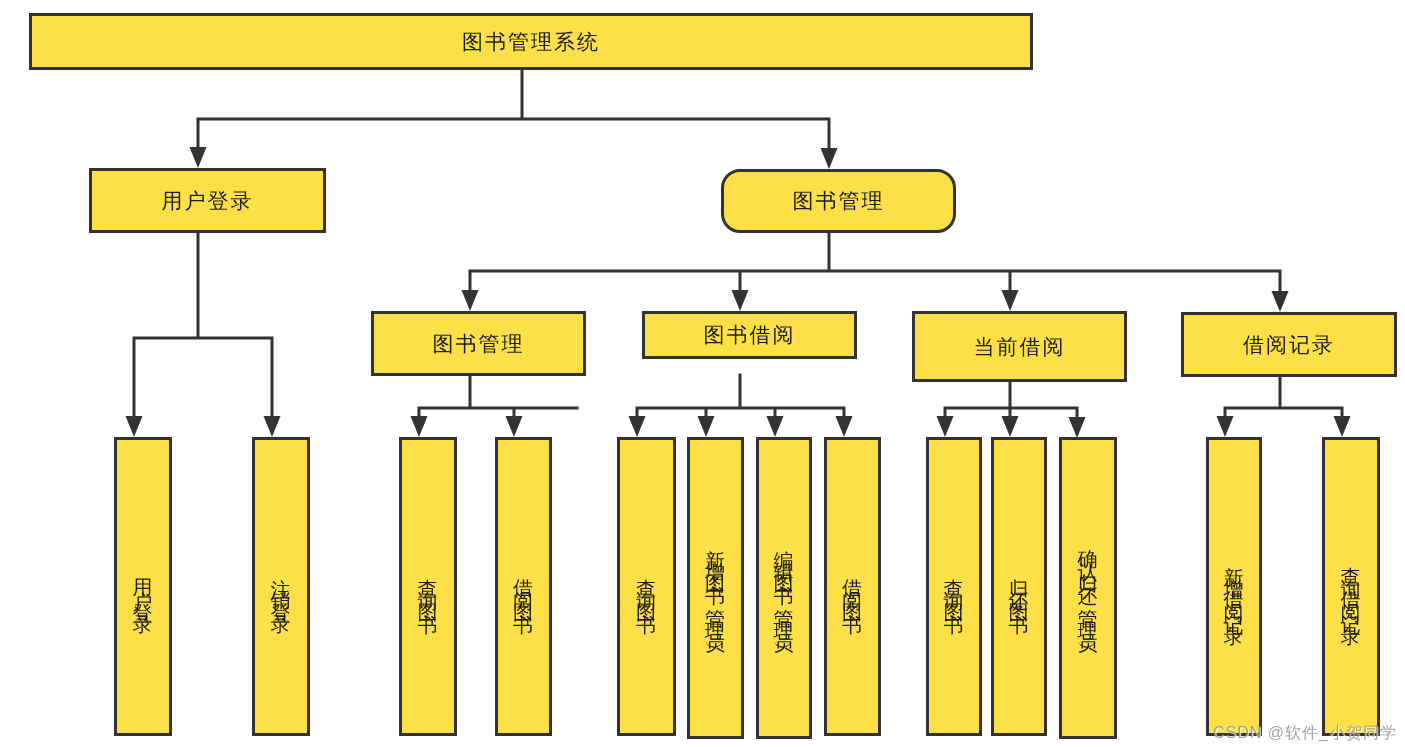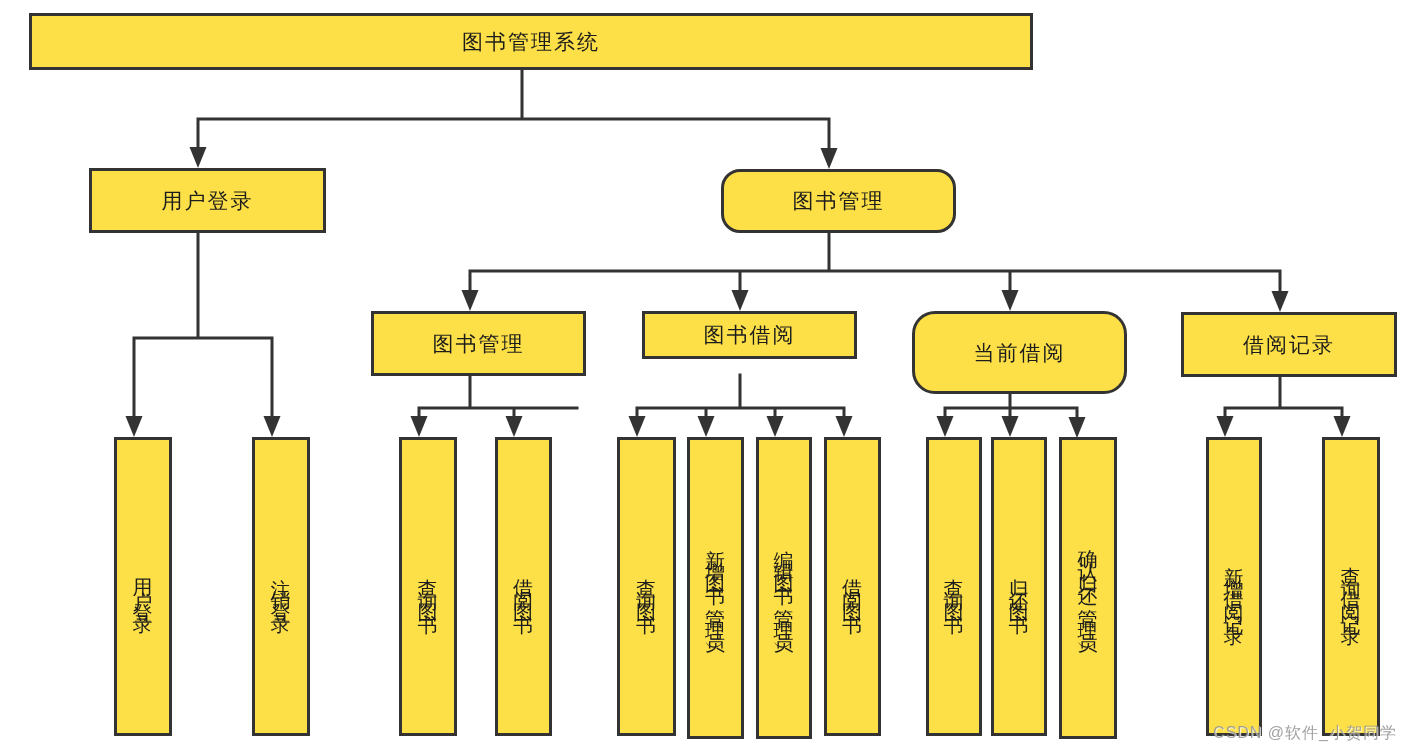--- a/index.html
+++ b/index.html
@@ -29,21 +29,21 @@
     letter-spacing:12px;
     line-height:1;
     white-space:nowrap;
   }
   
   .pos-root          {left:20px;  top:13px;  width:1004px; height:57px;}
   .pos-login         {left:80px;  top:168px; width:237px;  height:65px;}
   .pos-mgmt          {left:712px; top:169px; width:235px;  height:64px;border-radius:19px;}
   .pos-newbookrec    {left:362px; top:311px; width:215px;  height:65px;}
   .pos-bookborrow    {left:633px; top:311px; width:215px;  height:48px;}
-  .pos-currentborrow {left:903px; top:311px; width:215px;  height:83px;border-radius:23px;}
+  .pos-currentborrow {left:903px; top:311px; width:215px;  height:71px;}
   .pos-borrowrecords {left:1172px;top:312px; width:216px;  height:65px;}
   
   .leaf{top:437px;height:299px;}
   .pos-userlogin   {left:105px; width:58px;}
   .pos-logout      {left:243px; width:58px;}
   .pos-nb-query    {left:390px; width:58px;}
   .pos-nb-borrow   {left:486px; width:57px;}
   .pos-bb-query    {left:608px; width:59px;}
   .pos-bb-add      {left:678px; width:57px; height:302px;}
   .pos-bb-edit     {left:747px; width:56px; height:302px;}

